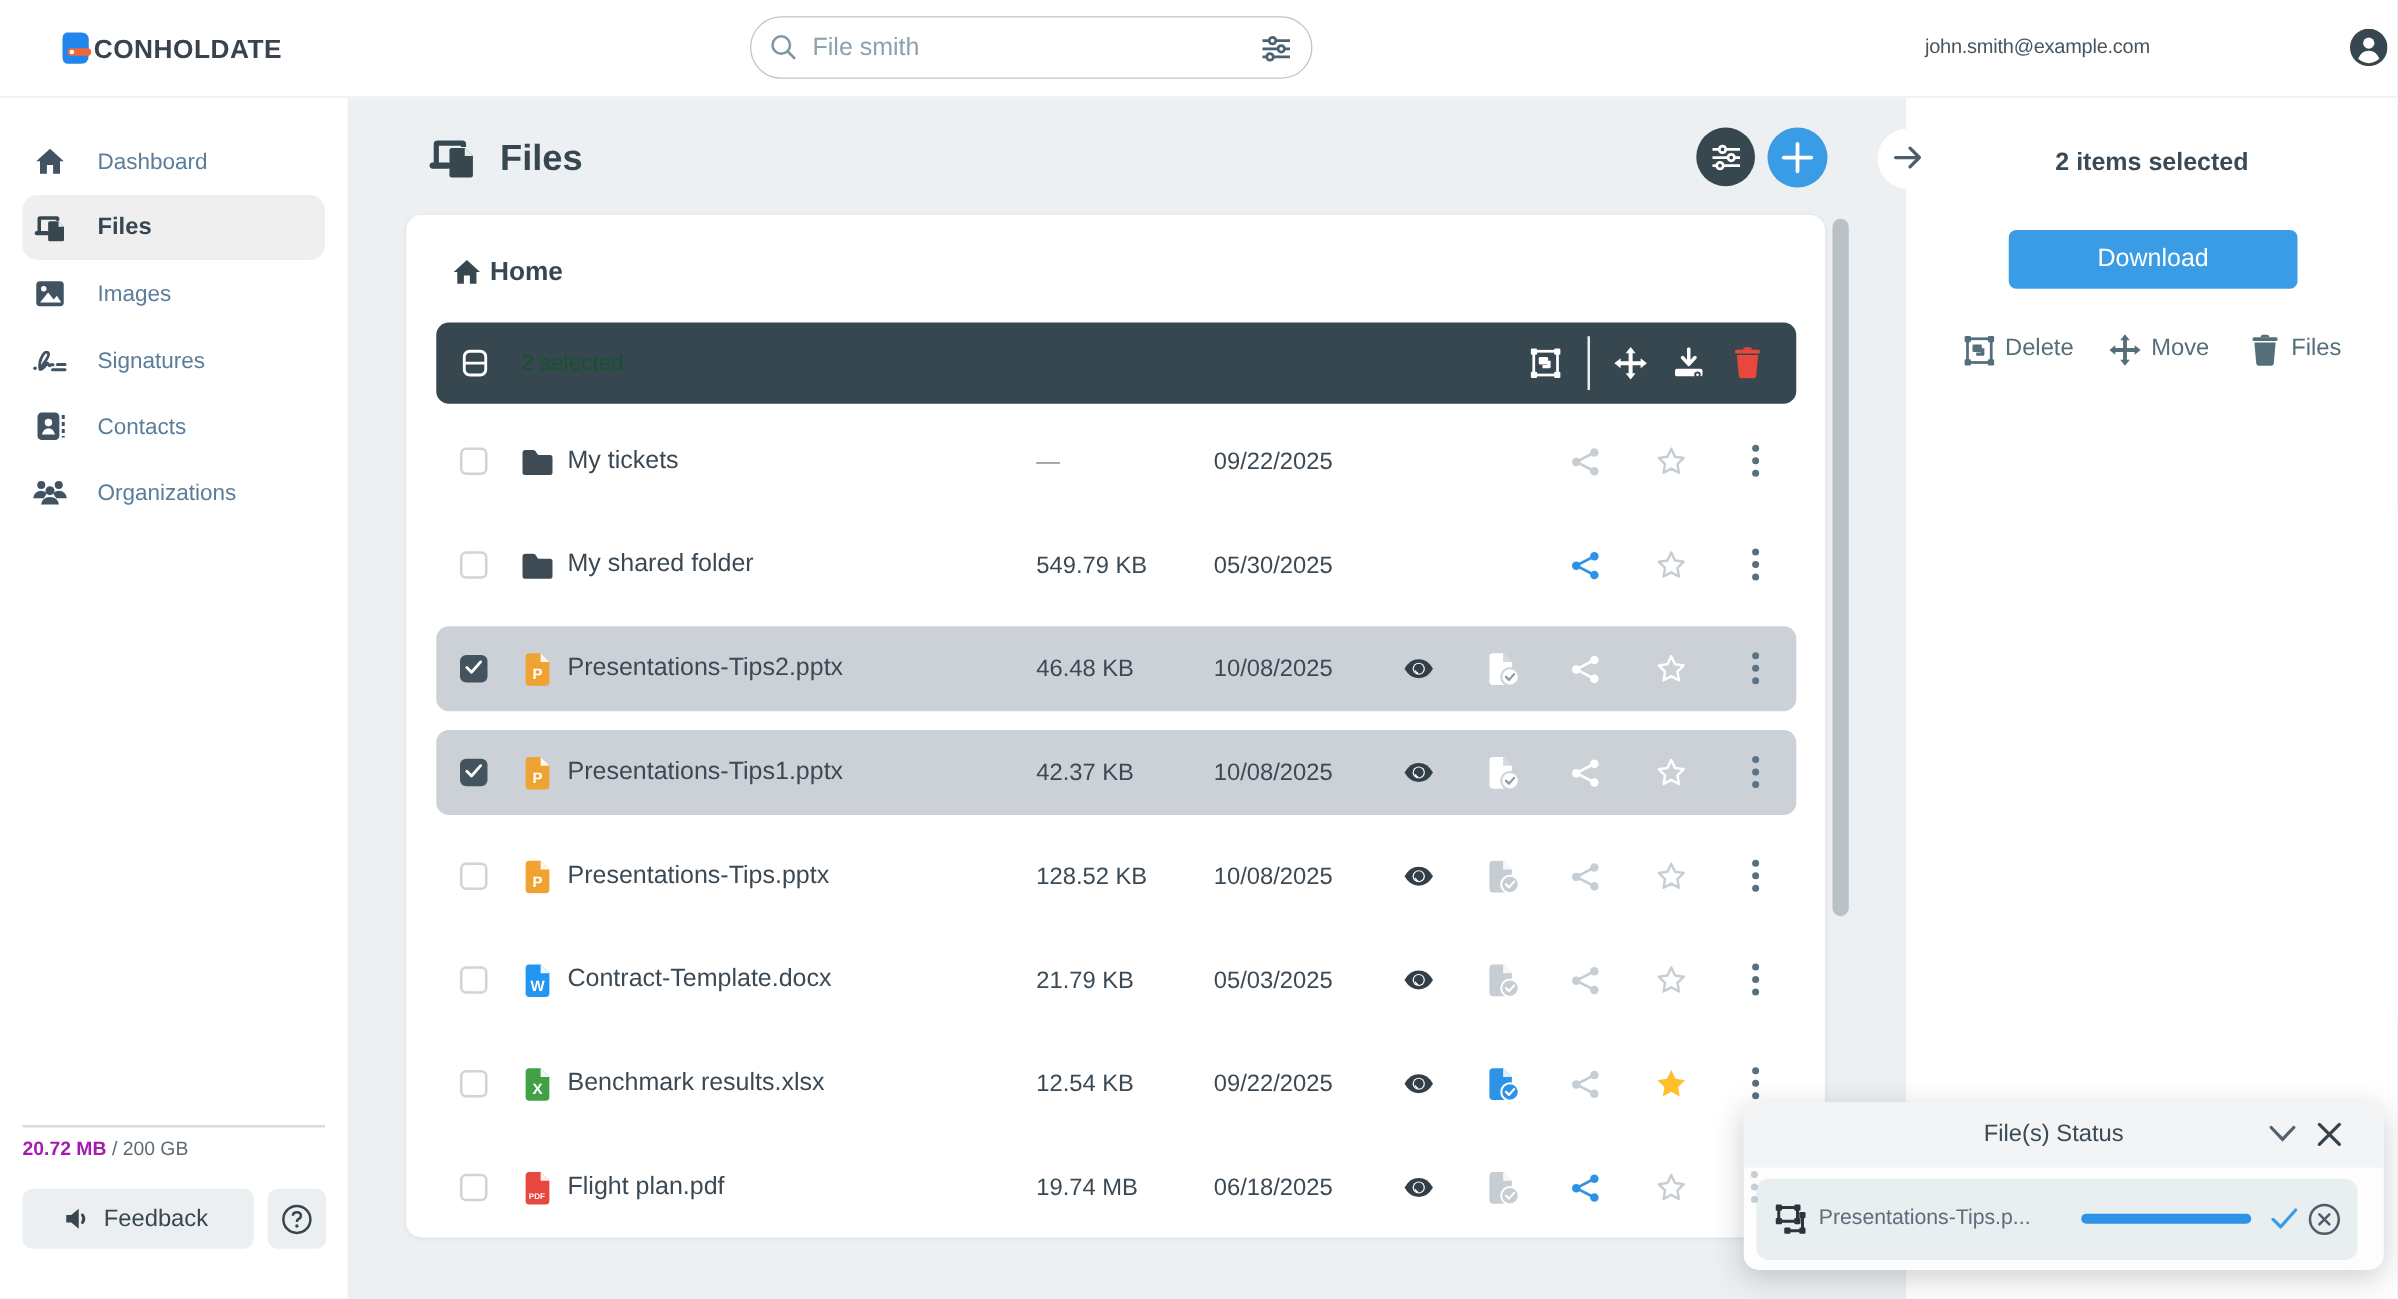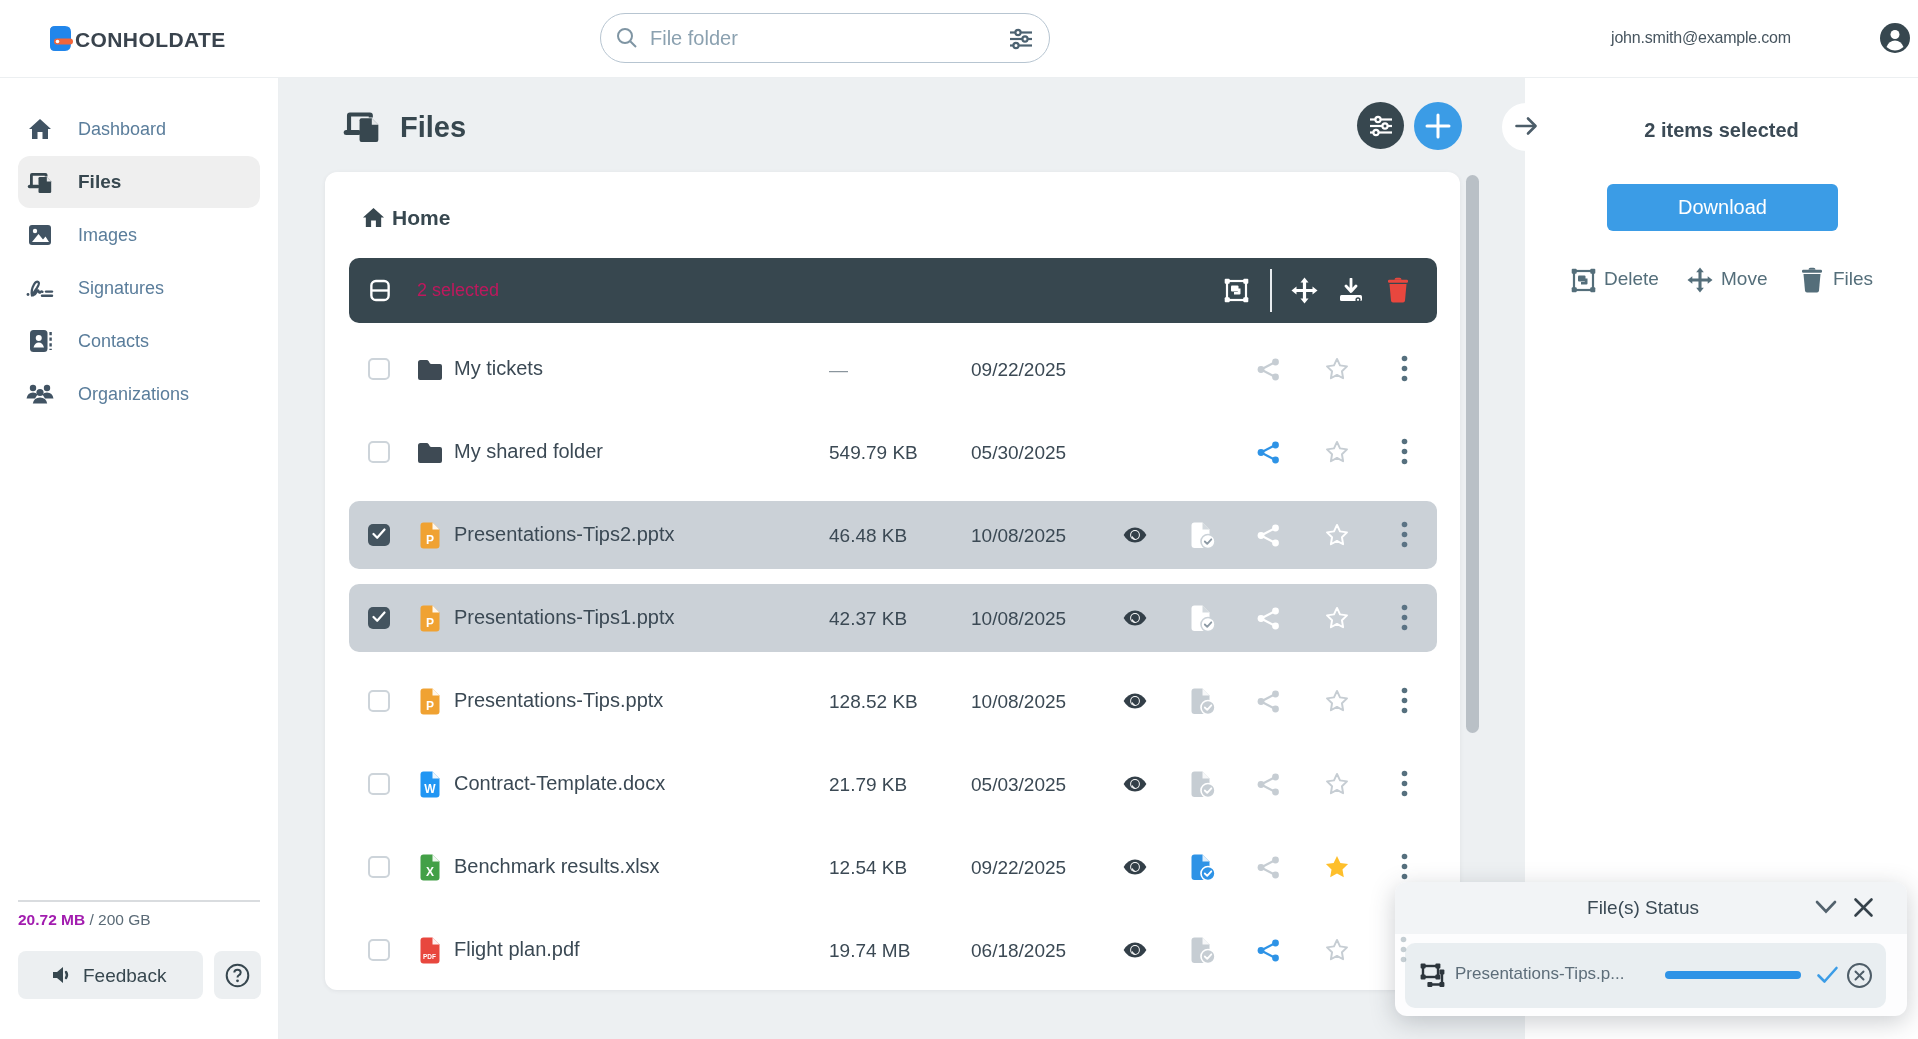--- a/index.html
+++ b/index.html
@@ -54,30 +54,30 @@
   <path d="M3 6 Q3 1 8 1 L6 1 Q3 3 3 6 L3 21 Q3 24 6 26 L8 26 Q3 26 3 21 Z" fill="#1b63c8"></path>
   <rect x="7" y="13.5" width="19" height="6" rx="3" fill="#f2653a"></rect>
   <circle cx="10.5" cy="16.5" r="1.8" fill="#fff"></circle>
 </svg>
 <div class="abs" id="logo-txt" style="z-index:6">CONHOLDATE</div>
 <div class="abs" id="search" style="z-index:6"></div>
 <svg class="abs" style="left:615px;top:26px;z-index:7" width="24" height="24" viewBox="0 0 24 24" fill="none" stroke="#7f95a3" stroke-width="2">
   <circle cx="10" cy="10" r="7"></circle>
     <line x1="15.2" y1="15.2" x2="21" y2="21"></line>
 </svg>
-<div class="abs" id="search-ph" style="z-index:7">File folder</div>
+<div class="abs" id="search-ph" style="z-index:7">File smith</div>
 <svg class="abs" style="left:1008px;top:26px;z-index:7" width="26" height="26" viewBox="0 0 26 26" fill="none" stroke="#4c6271" stroke-width="2.2">
   <line x1="2" y1="6.5" x2="24" y2="6.5"></line>
     <circle cx="10" cy="6.5" r="2.6" fill="#fff"></circle>
   <line x1="2" y1="13" x2="24" y2="13"></line>
     <circle cx="17" cy="13" r="2.6" fill="#fff"></circle>
   <line x1="2" y1="19.5" x2="24" y2="19.5"></line>
     <circle cx="8" cy="19.5" r="2.6" fill="#fff"></circle>
 </svg>
-<div class="abs" style="left:1540px;top:29px;width:322px;text-align:center;font-size:16px;letter-spacing:-0.2px;color:#47555f;z-index:6">john.smith@example.com</div>
+<div class="abs" style="left:1540px;top:29px;width:322px;text-align:left;font-size:16px;letter-spacing:-0.2px;color:#47555f;z-index:6">john.smith@example.com</div>
 <svg class="abs" style="left:1880px;top:23px;z-index:6" width="30" height="30" viewBox="0 0 30 30">
   <circle cx="15" cy="15" r="15" fill="#37474f"></circle>
   <circle cx="15" cy="11.5" r="4.5" fill="#fff"></circle>
   <path d="M6.5 24 Q9 17.5 15 17.5 Q21 17.5 23.5 24 Q19 27.5 15 27.5 Q11 27.5 6.5 24 Z" fill="#fff"></path>
 </svg>
 
 <div class="abs" id="sidebar"></div>
 <div class="abs nav-sel-bg" style="top:156px;z-index:5"></div>
 
 <svg class="abs" style="left:28px;top:117px;z-index:6" width="24" height="24" viewBox="0 0 24 24" fill="#415363">
@@ -170,21 +170,21 @@
 <svg class="abs" style="left:362px;top:206px;z-index:2" width="23" height="23" viewBox="0 0 24 24" fill="#37474f">
   <path d="M12 2 L23 12 H20 V22 H14.5 V15 H9.5 V22 H4 V12 H1 Z"></path>
 </svg>
 <div class="abs" style="left:392px;top:206px;font-size:21px;font-weight:bold;color:#37474f;z-index:2">Home</div>
 
 <div class="abs" id="toolbar"></div>
 <svg class="abs" style="left:370px;top:279px;z-index:3" width="20" height="23" viewBox="0 0 22 24" fill="none" stroke="#fff">
   <rect x="1.5" y="1.5" width="19" height="21" rx="5" stroke-width="2.6"></rect>
   <line x1="1.5" y1="12" x2="20.5" y2="12" stroke-width="2.6"></line>
 </svg>
-<div class="abs" style="left:417px;top:280px;font-size:18px;color:#be185d;z-index:3">2 selected</div>
+<div class="abs" style="left:417px;top:280px;font-size:18px;color:#14532d;z-index:3">2 selected</div>
 <svg class="abs" style="left:1224px;top:278px;z-index:3" width="25" height="25" viewBox="0 0 25 25">
   <rect x="3" y="3" width="19" height="19" fill="none" stroke="#fff" stroke-width="2.2"></rect>
   <rect x="0.7" y="0.7" width="5" height="5" rx="1" fill="#fff"></rect>
   <rect x="19.3" y="0.7" width="5" height="5" rx="1" fill="#fff"></rect>
   <rect x="0.7" y="19.3" width="5" height="5" rx="1" fill="#fff"></rect>
   <rect x="19.3" y="19.3" width="5" height="5" rx="1" fill="#fff"></rect>
   <rect x="7" y="7.5" width="7.5" height="6" rx="1" fill="#fff"></rect>
   <path d="M10 16.5 L15.5 16.5 Q16.5 16.5 16.5 15.5 L16.5 10.5 L14 10.5 L14 13 Q14 14 13 14 L10 14 Z" fill="#fff"></path>
 </svg>
 <div class="abs" style="left:1270px;top:269px;width:2px;height:43px;background:#e8ecef;z-index:3"></div>

